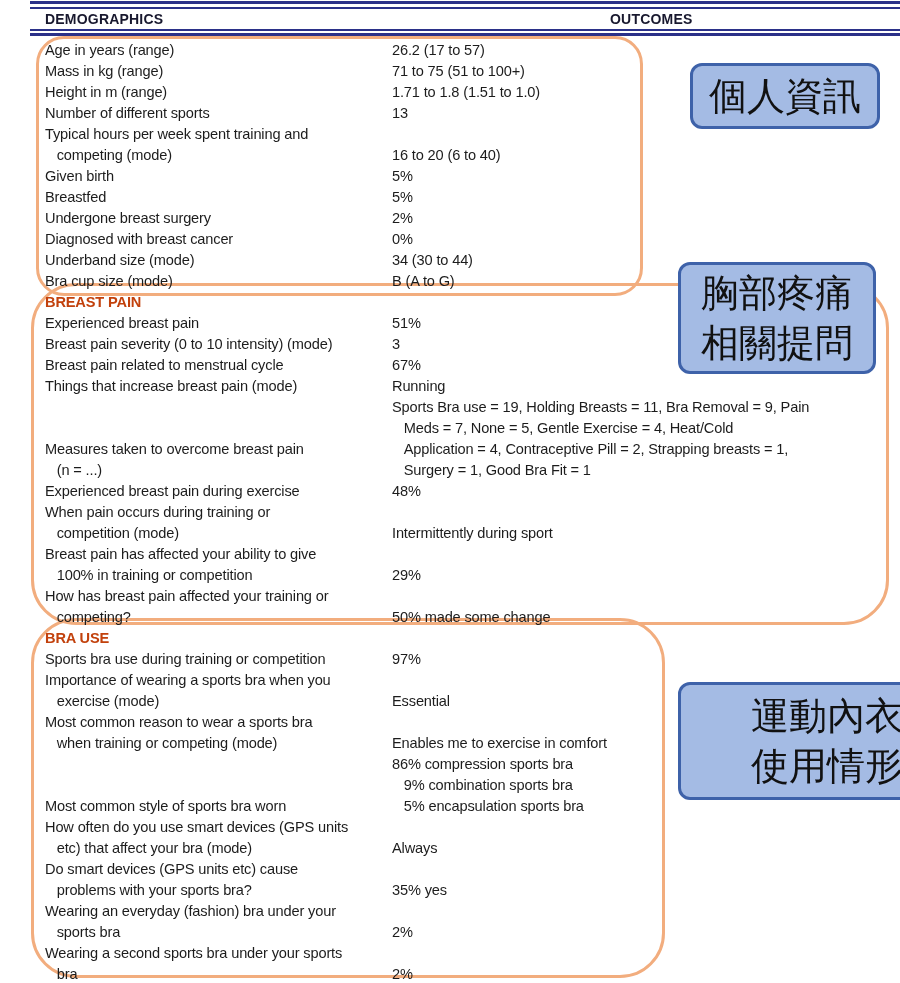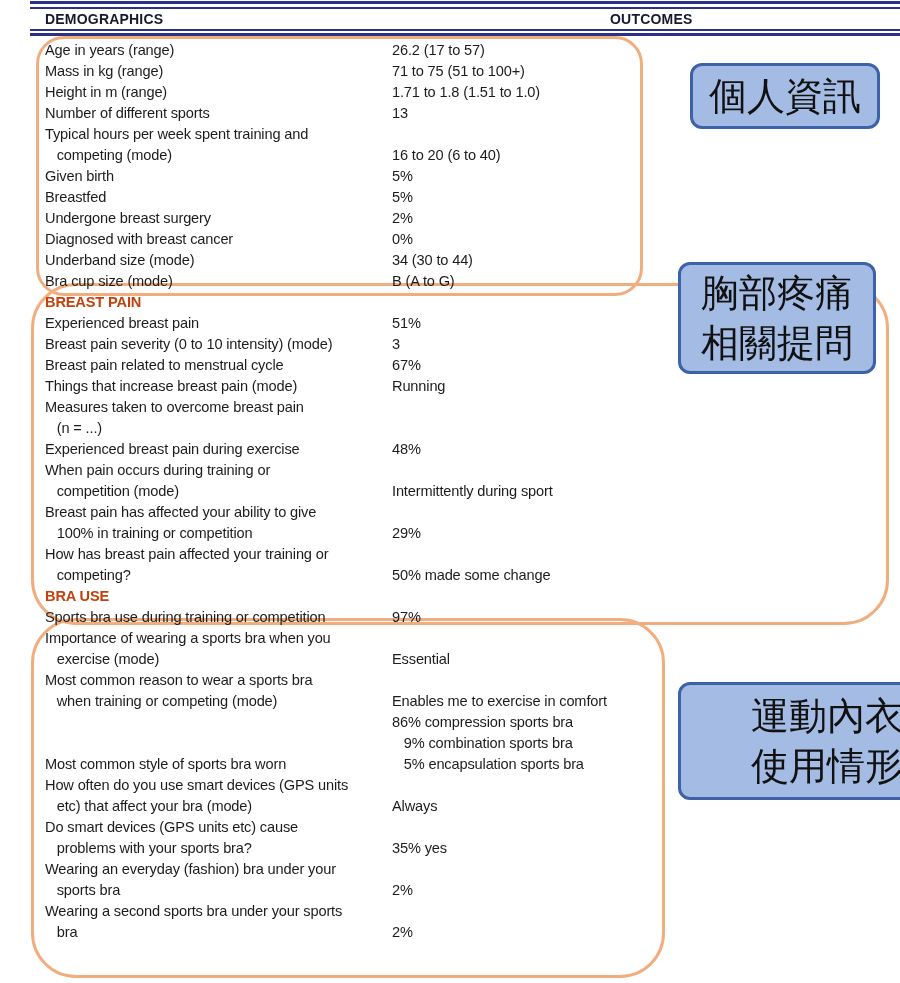--- a/index.html
+++ b/index.html
@@ -117,20 +117,24 @@
       <div class="label">Breast pain related to menstrual cycle</div>
       <div class="value">67%</div>
     </div>
     <div class="row">
       <div class="label">Things that increase breast pain (mode)</div>
       <div class="value">Running</div>
     </div>
     <div class="row">
       <div class="label">Measures taken to overcome breast pain
    (n = ...)</div>
+      <div class="value">Sports Bra use = 19, Holding Breasts = 11, Bra Removal = 9, Pain
+   Meds = 7, None = 5, Gentle Exercise = 4, Heat/Cold
+   Application = 4, Contraceptive Pill = 2, Strapping breasts = 1,
+   Surgery = 1, Good Bra Fit = 1</div>
     </div>
     <div class="row">
       <div class="label">Experienced breast pain during exercise</div>
       <div class="value">48%</div>
     </div>
     <div class="row">
       <div class="label">When pain occurs during training or
    competition (mode)</div>
       <div class="value">Intermittently during sport</div>
     </div>

